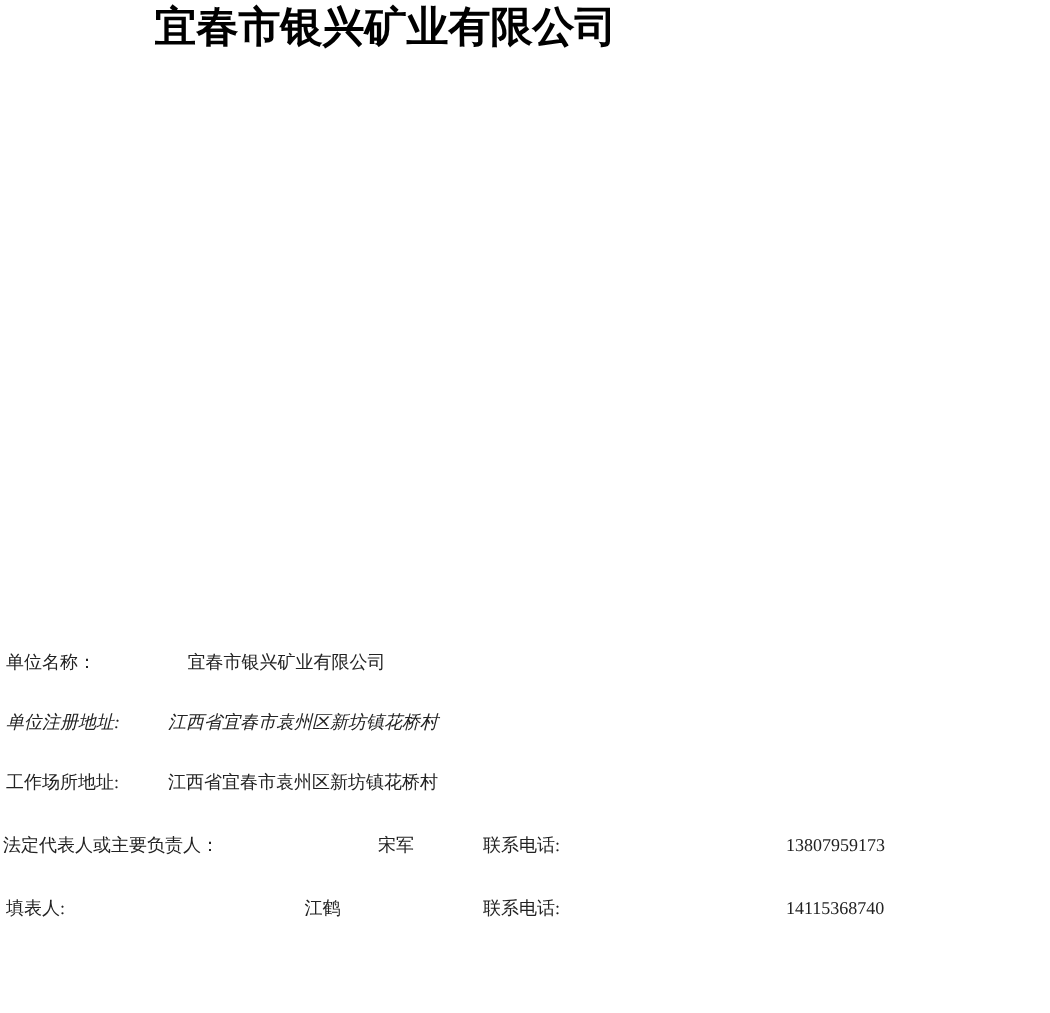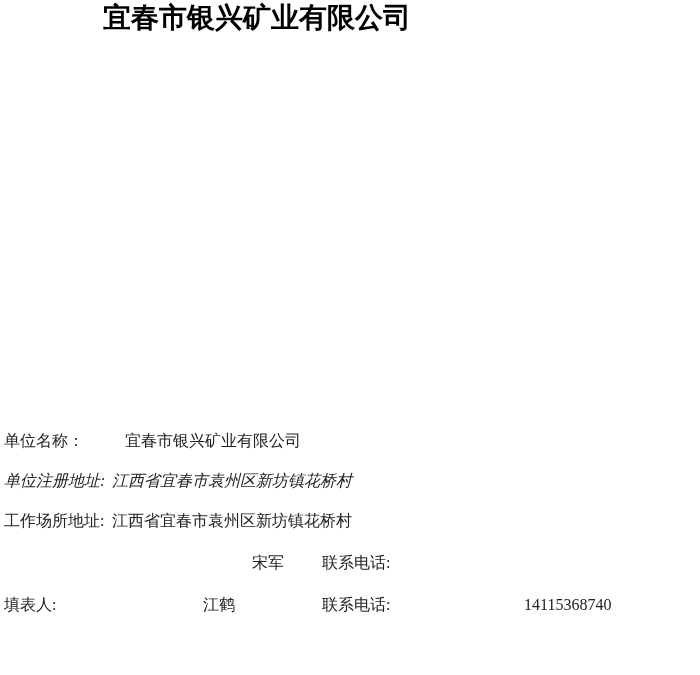--- a/index.html
+++ b/index.html
@@ -26,21 +26,21 @@
     font-size: 28px;
     line-height: 29px;
     color: #000000;
     letter-spacing: 0px;
   }
   .row {
     position: absolute;
     left: 0;
     width: 632px;
     height: 24px;
-    font-size: 16px;
+    font-size: 12px;
     line-height: 22px;
     color: #222222;
     padding-left: 40px;
   }
   .row span { position: absolute; top: 0; white-space: pre; }
   .r1 { top: 430px; }
   .r2 { top: 470px; font-style: italic; }
   .r3 { top: 510px; }
   .r4 { top: 552px; }
   .r5 { top: 594px; }
@@ -74,22 +74,24 @@
     <span class="x-label">单位注册地址:</span>
     <span class="x-value">江西省宜春市袁州区新坊镇花桥村</span>
   </div>
 
   <div class="row r3">
     <span class="x-label">工作场所地址:</span>
     <span class="x-value">江西省宜春市袁州区新坊镇花桥村</span>
   </div>
 
   <div class="row r4">
+    <span class="x-label">法定代表人或主要负责人：</span>
     <span class="x-person">宋军</span>
     <span class="x-phone-label">联系电话:</span>
+    <span class="x-phone">13807959173</span>
   </div>
 
   <div class="row r5">
     <span class="x-label">填表人:</span>
     <span class="x-person">江鹤</span>
     <span class="x-phone-label">联系电话:</span>
     <span class="x-phone">14115368740</span>
   </div>
 
 

